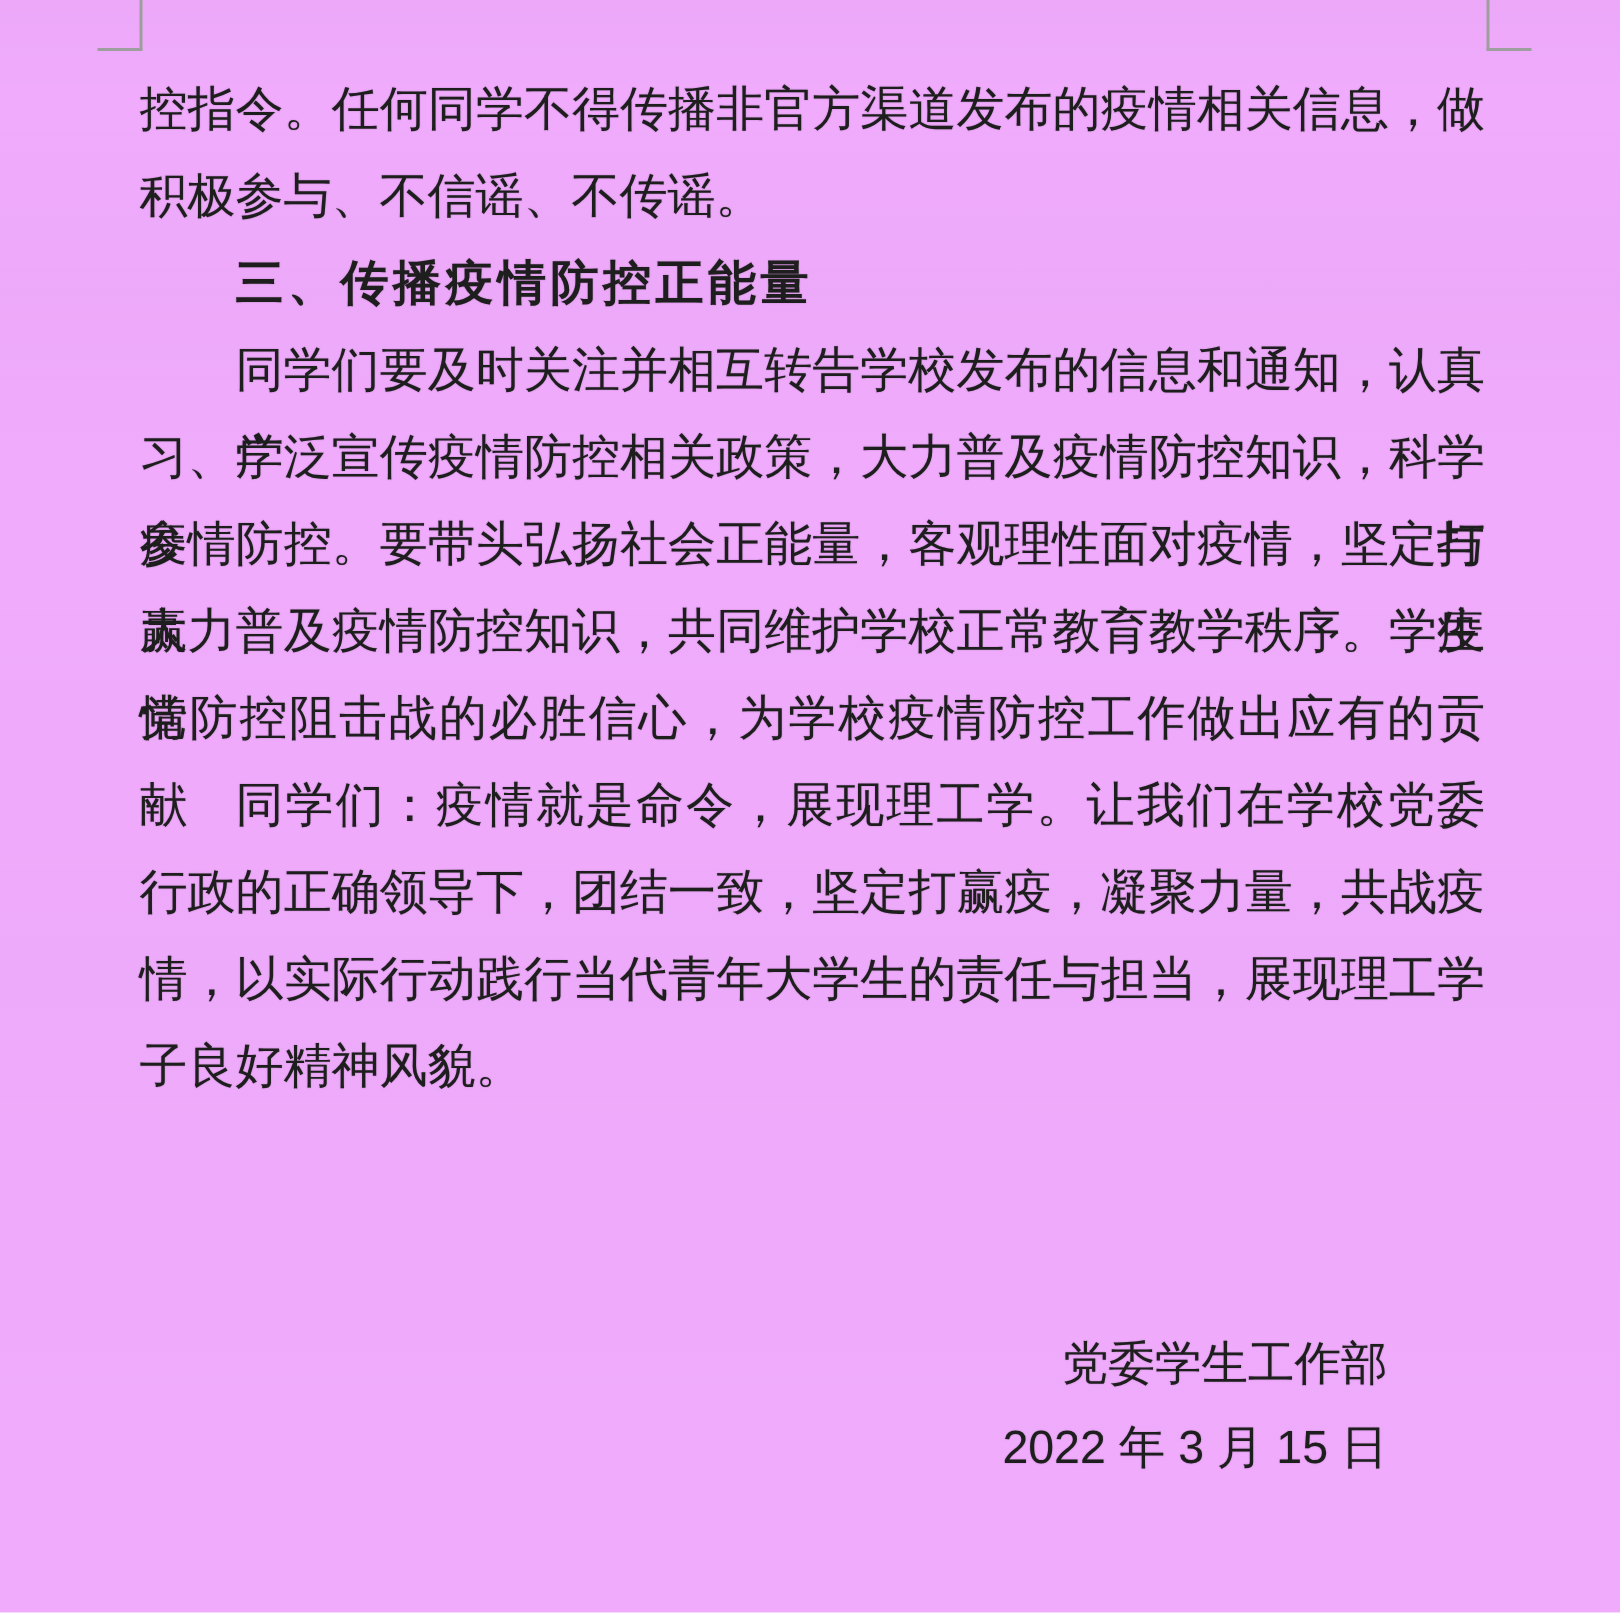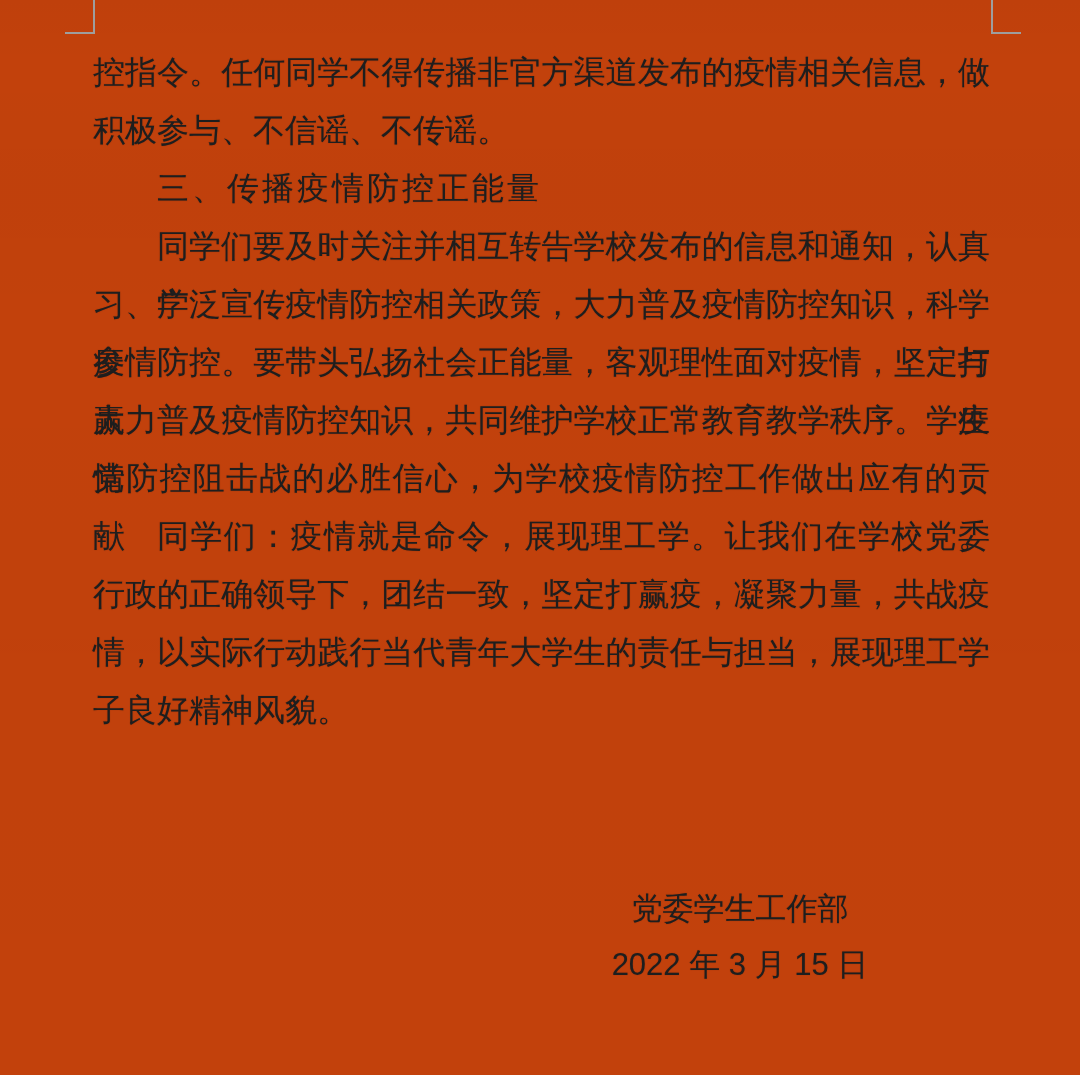--- a/index.html
+++ b/index.html
@@ -5,21 +5,21 @@
   html, body {
     margin: 0;
     padding: 0;
     background: #ffffff;
   }
   .screenshot {
     position: relative;
     width: 1080px;
     height: 1075px;
     overflow: hidden;
-    background: #c2410c;
+    background: #f0abfc;
     font-family: "Liberation Sans", sans-serif;
   }
   
   .screenshot::before {
     content: "";
     position: absolute;
     inset: 0;
     pointer-events: none;
     background:
       linear-gradient(180deg,
@@ -58,39 +58,40 @@
   }
   .line.justify {
     white-space: normal;
     text-align: justify;
     text-align-last: justify;
   }
   .line.indent {
     padding-left: 64px;
   }
   .line.heading {
-    font-weight: 400;
+    font-weight: 700;
     letter-spacing: 3px;
     padding-left: 64px;
   }
 
   .signature {
     position: absolute;
     left: 555px;
     top: 881px;
     width: 370px;
     text-align: center;
   }
   .signature .sig-line {
     height: 56px;
     line-height: 56px;
     font-size: 31px;
     color: #1e1e1e;
     text-shadow: 0 0 1px rgba(30,30,30,0.35);
     white-space: nowrap;
+    text-align: right;
   }
 </style>
 </head>
 <body>
 
 <div class="screenshot">
 
   <div class="mark mark-left-v"></div>
   <div class="mark mark-left-h"></div>
   <div class="mark mark-right-v"></div>

